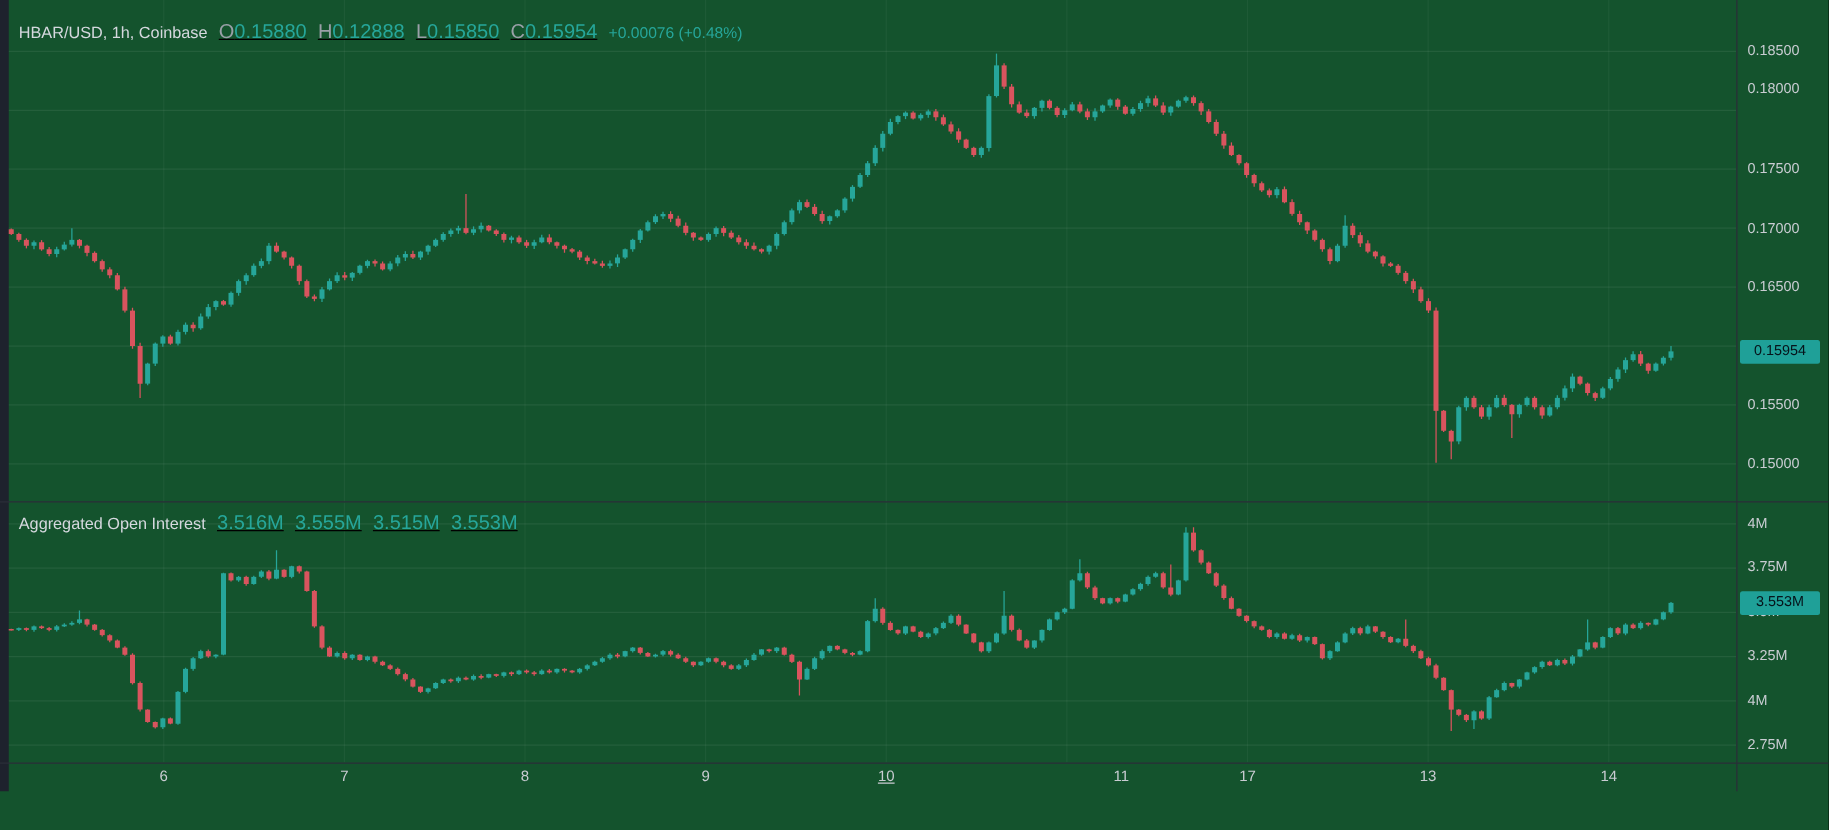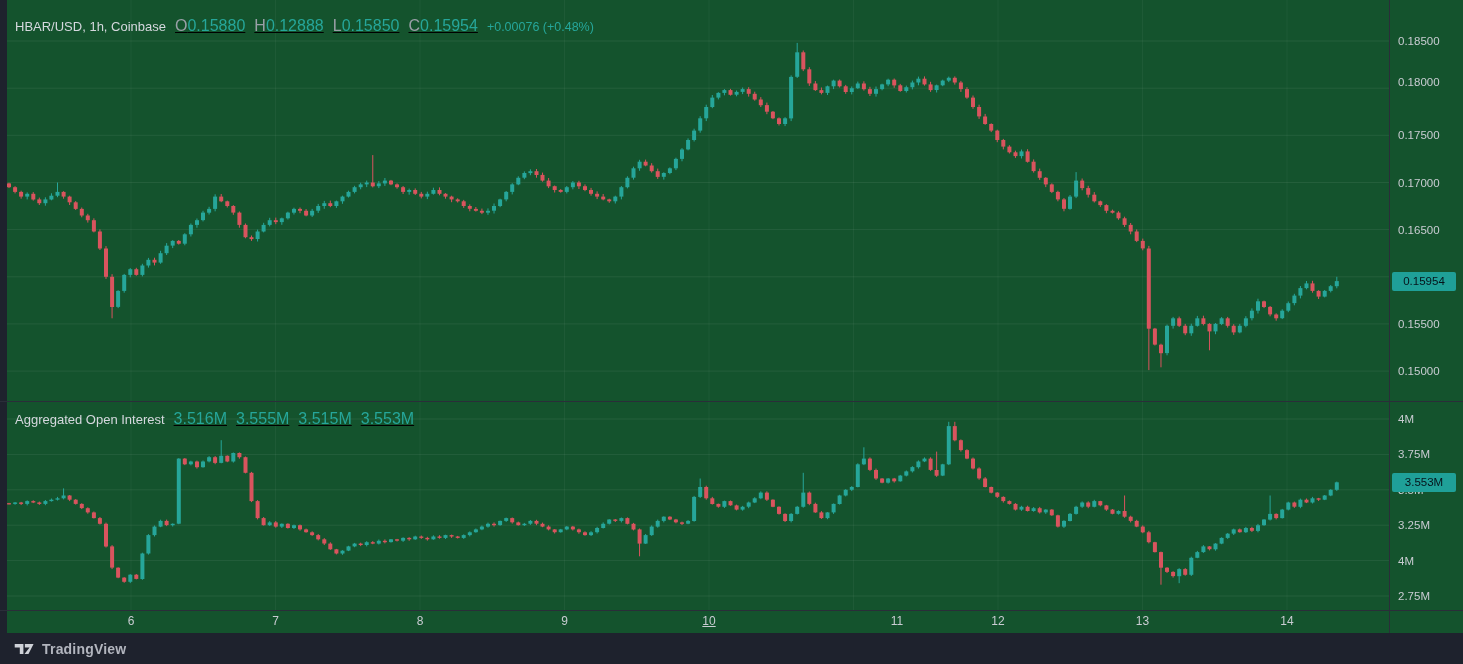--- a/index.html
+++ b/index.html
@@ -972,51 +972,42 @@
         <span class="kv"><span class="v">3.553M</span></span>
       </span>
   </div>
 
   <div id="pane-separator"></div>
   <div id="axis-vline"></div>
   <div id="time-hline"></div>
 
   <div id="price-axis">
       <div class="ylab" style="top: 41px;">0.18500</div>
-      <div class="ylab" style="top: 82px;">0.18000</div>
+      <div class="ylab" style="top: 71px;">0.18000</div>
       <div class="ylab" style="top: 135.3px;">0.17500</div>
       <div class="ylab" style="top: 182.5px;">0.17000</div>
       <div class="ylab" style="top: 229.6px;">0.16500</div>
       <div class="ylab" style="top: 276.8px;">0.16000</div>
       <div class="ylab" style="top: 323.9px;">0.15500</div>
       <div class="ylab" style="top: 371.1px;">0.15000</div>
       <div class="ylab" style="top: 419px;">4M</div>
       <div class="ylab" style="top: 454.4px;">3.75M</div>
       <div class="ylab" style="top: 489.8px;">3.5M</div>
       <div class="ylab" style="top: 525.2px;">3.25M</div>
       <div class="ylab" style="top: 560.6px;">4M</div>
       <div class="ylab" style="top: 596px;">2.75M</div>
     </div>
   <div id="time-axis">
       <div class="xlab" style="left: 131px;">6</div>
       <div class="xlab" style="left: 275.5px;">7</div>
       <div class="xlab" style="left: 420px;">8</div>
       <div class="xlab" style="left: 564.5px;">9</div>
       <div class="xlab" style="left: 709px; text-decoration: underline;">10</div>
       <div class="xlab" style="left: 897px;">11</div>
-      <div class="xlab" style="left: 998px;">12</div>
+      <div class="xlab" style="left: 998px;">17</div>
       <div class="xlab" style="left: 1142.5px;">13</div>
       <div class="xlab" style="left: 1287px;">14</div>
     </div>
 
   <div class="badge" id="price-badge" style="top: 271.6px; background: rgb(31, 160, 152); color: rgb(6, 19, 26);">0.15954</div>
   <div class="badge" id="oi-badge" style="top: 472.8px; background: rgb(31, 160, 152); color: rgb(6, 19, 26);">3.553M</div>
 
-  <div id="footer">
-    <a id="brand-link">
-      <svg width="21" height="16" viewBox="0 0 29 22">
-        <path d="M1 4 h12 v14 h-5 v-9 h-7 z" fill="#cfd2d8"></path>
-        <path d="M15 4 h12 l-7 14 h-5.5 l7 -9 h-6.5 z" fill="#cfd2d8"></path>
-      </svg>
-      <span id="brand-text">TradingView</span>
-    </a>
-  </div>
 </div>
 
 </body></html>

